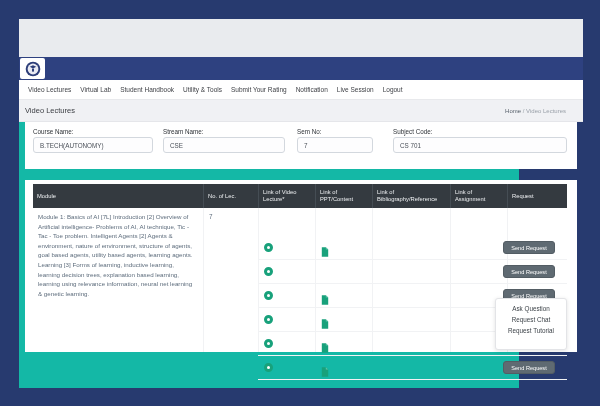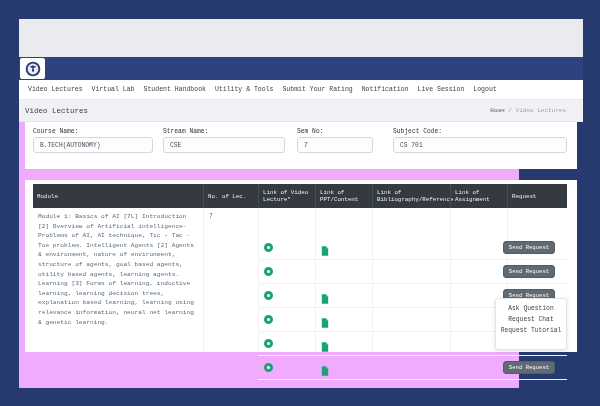--- a/index.html
+++ b/index.html
@@ -1,17 +1,17 @@
 <!DOCTYPE html>
 <html><head>
 <meta charset="utf-8">
 <style>
   html,body{margin:0;padding:0;}
   .canvas{position:relative;width:600px;height:406px;background:#273a6f;font-family:"Liberation Sans",sans-serif;overflow:hidden;}
-  .window{position:absolute;left:19px;top:19px;width:500px;height:369px;background:#f0abfc;font-family:Liberation Mono, monospace;}
+  .window{position:absolute;left:19px;top:19px;width:500px;height:369px;background:#14b8a6;}
   .topstrip{position:absolute;left:0;top:0;width:564px;height:38px;background:#e9ebee;}
   .brandbar{position:absolute;left:0;top:38px;width:564px;height:23px;background:#2e4180;}
   .logo-box{position:absolute;left:1px;top:1px;width:25px;height:21px;background:#ffffff;border-radius:2px;display:flex;align-items:center;justify-content:center;}
   .menubar{position:absolute;left:0;top:61px;width:564px;height:20px;background:#ffffff;border-bottom:1px solid #e8e9ec;display:flex;align-items:center;gap:9px;padding-left:9px;box-sizing:border-box;}
   .nav-item{font-size:6.5px;color:#3d3f44;white-space:nowrap;cursor:pointer;}
   .titlebar{position:absolute;left:0;top:81px;width:564px;height:22px;background:#f0f1f4;border-bottom:1px solid #e5e6ea;display:flex;align-items:center;justify-content:space-between;padding:0 17px 0 6px;box-sizing:border-box;}
   .page-title{font-size:7.5px;color:#3a3d42;}
   .breadcrumb{font-size:6px;color:#9aa1a9;}
   .breadcrumb .home{color:#59626c;cursor:pointer;}
   .form-card{position:absolute;left:6px;top:103px;width:552px;height:47px;background:#ffffff;}

